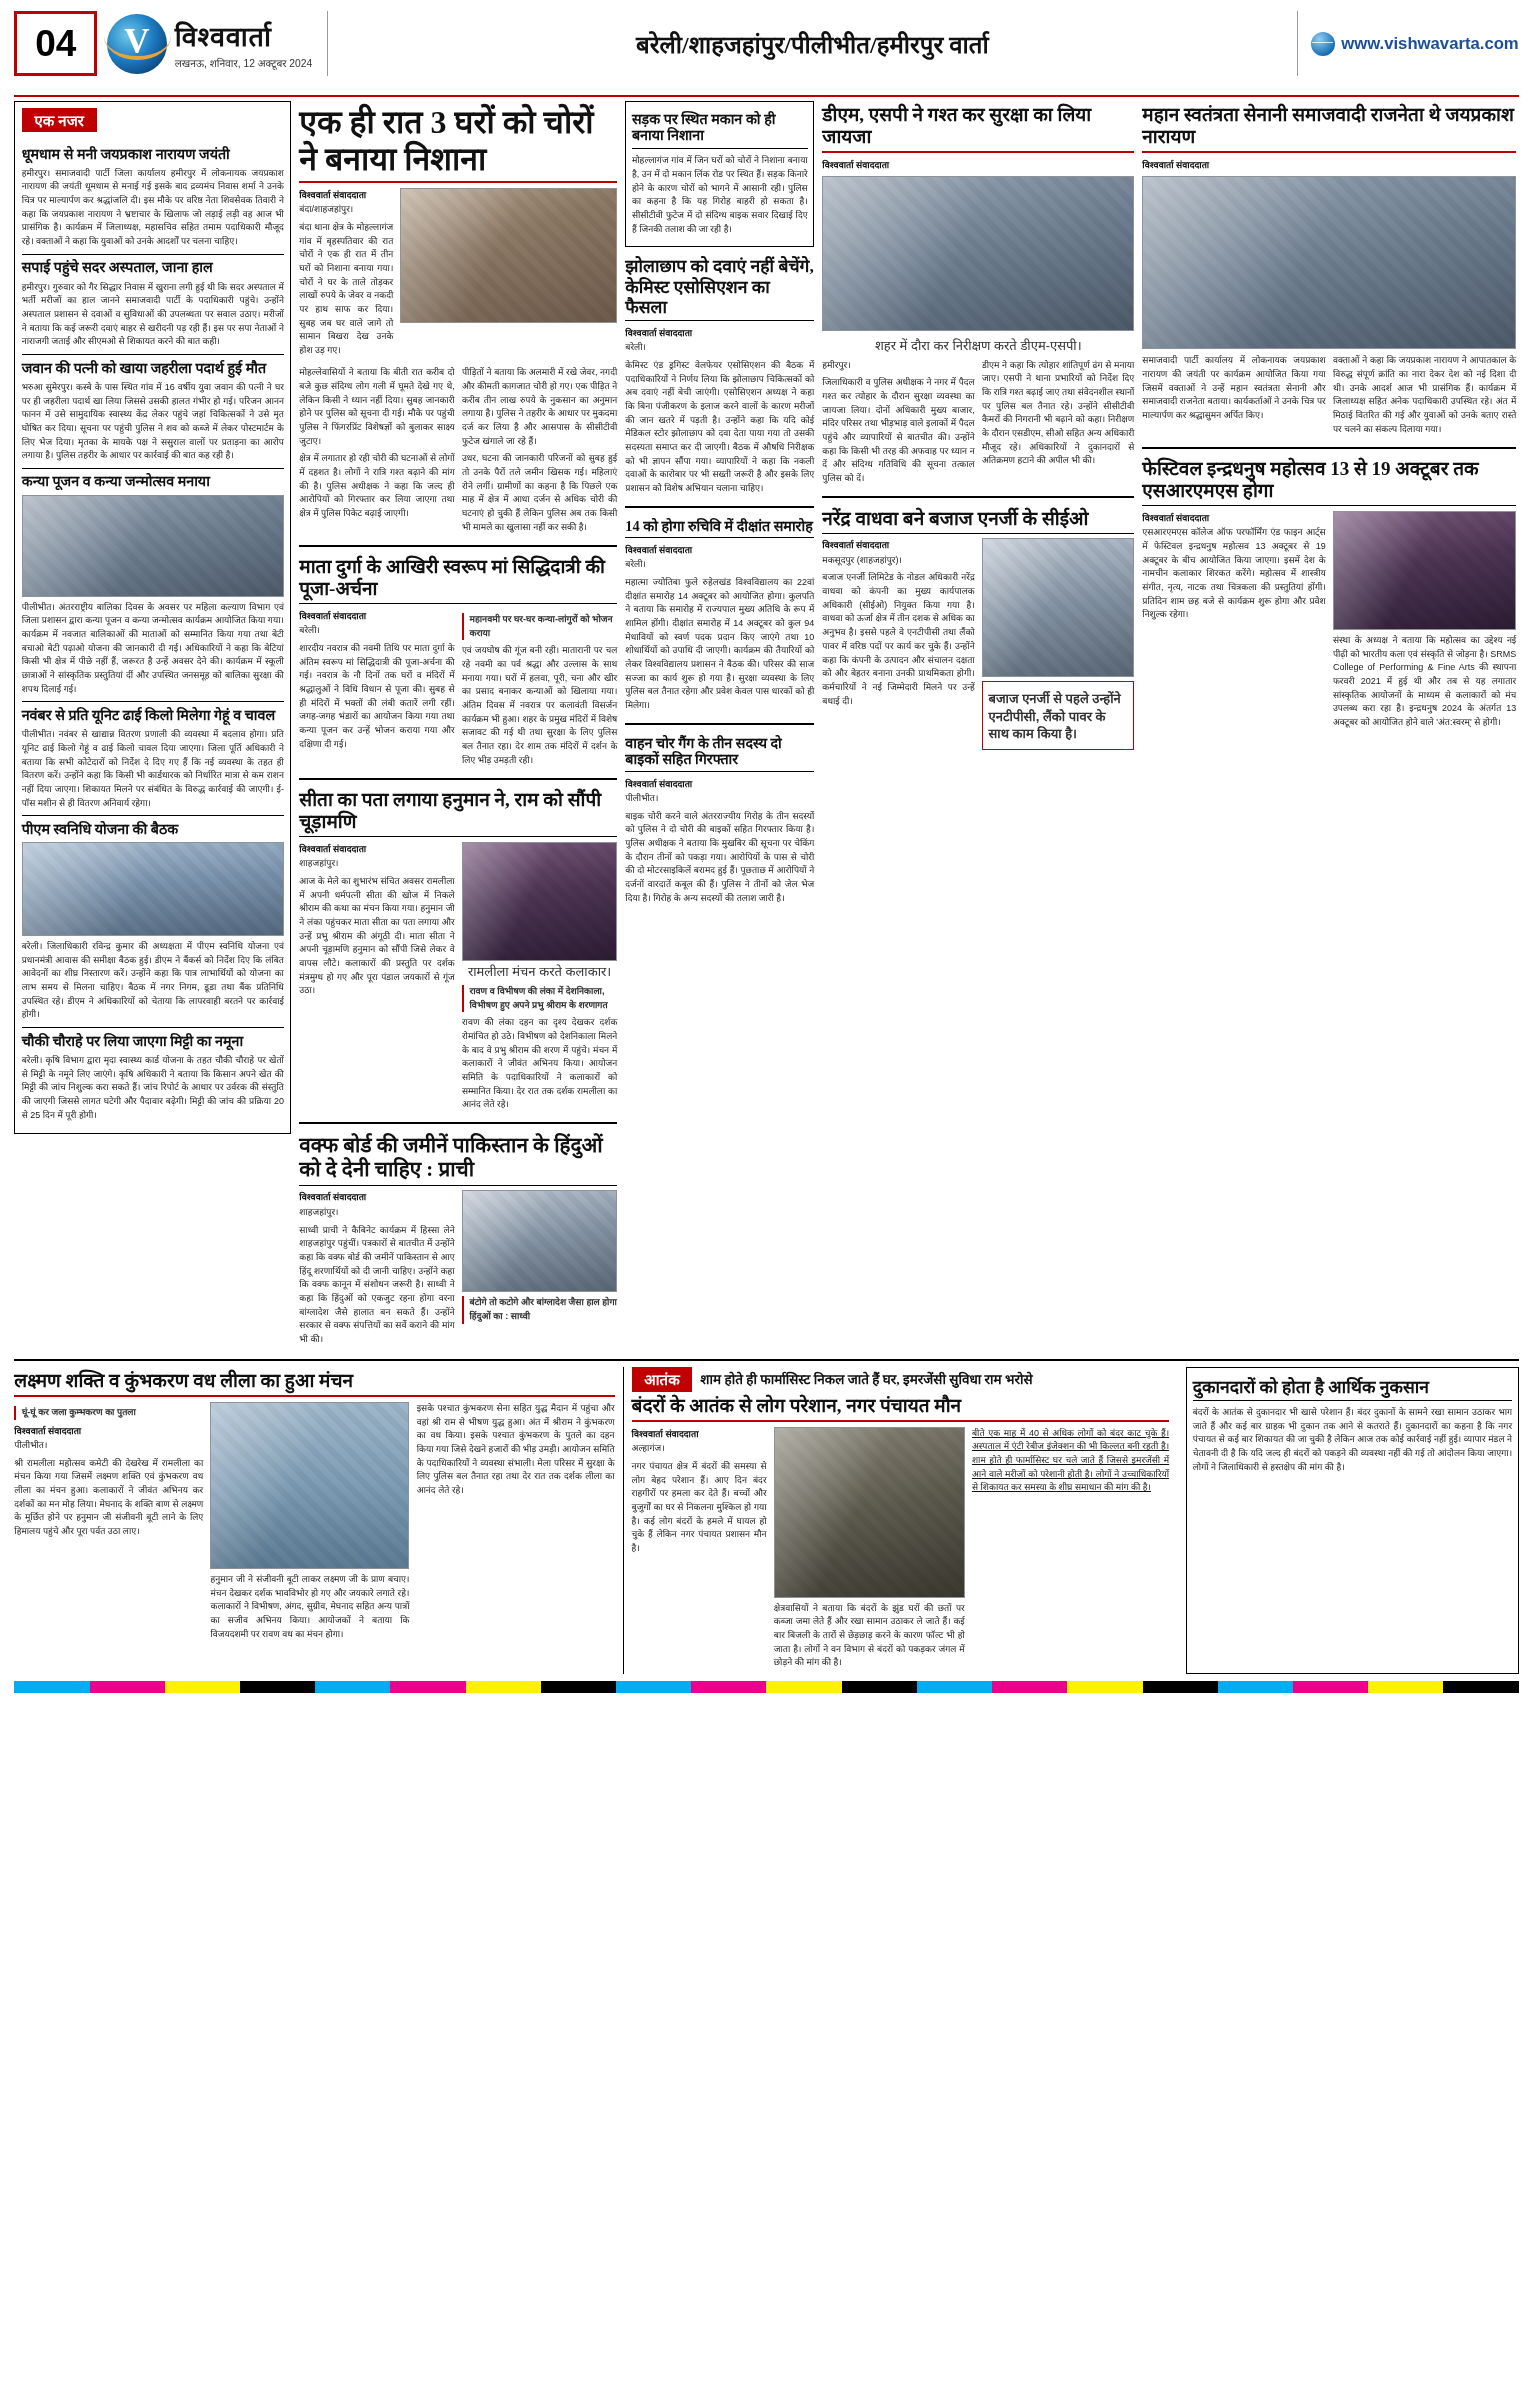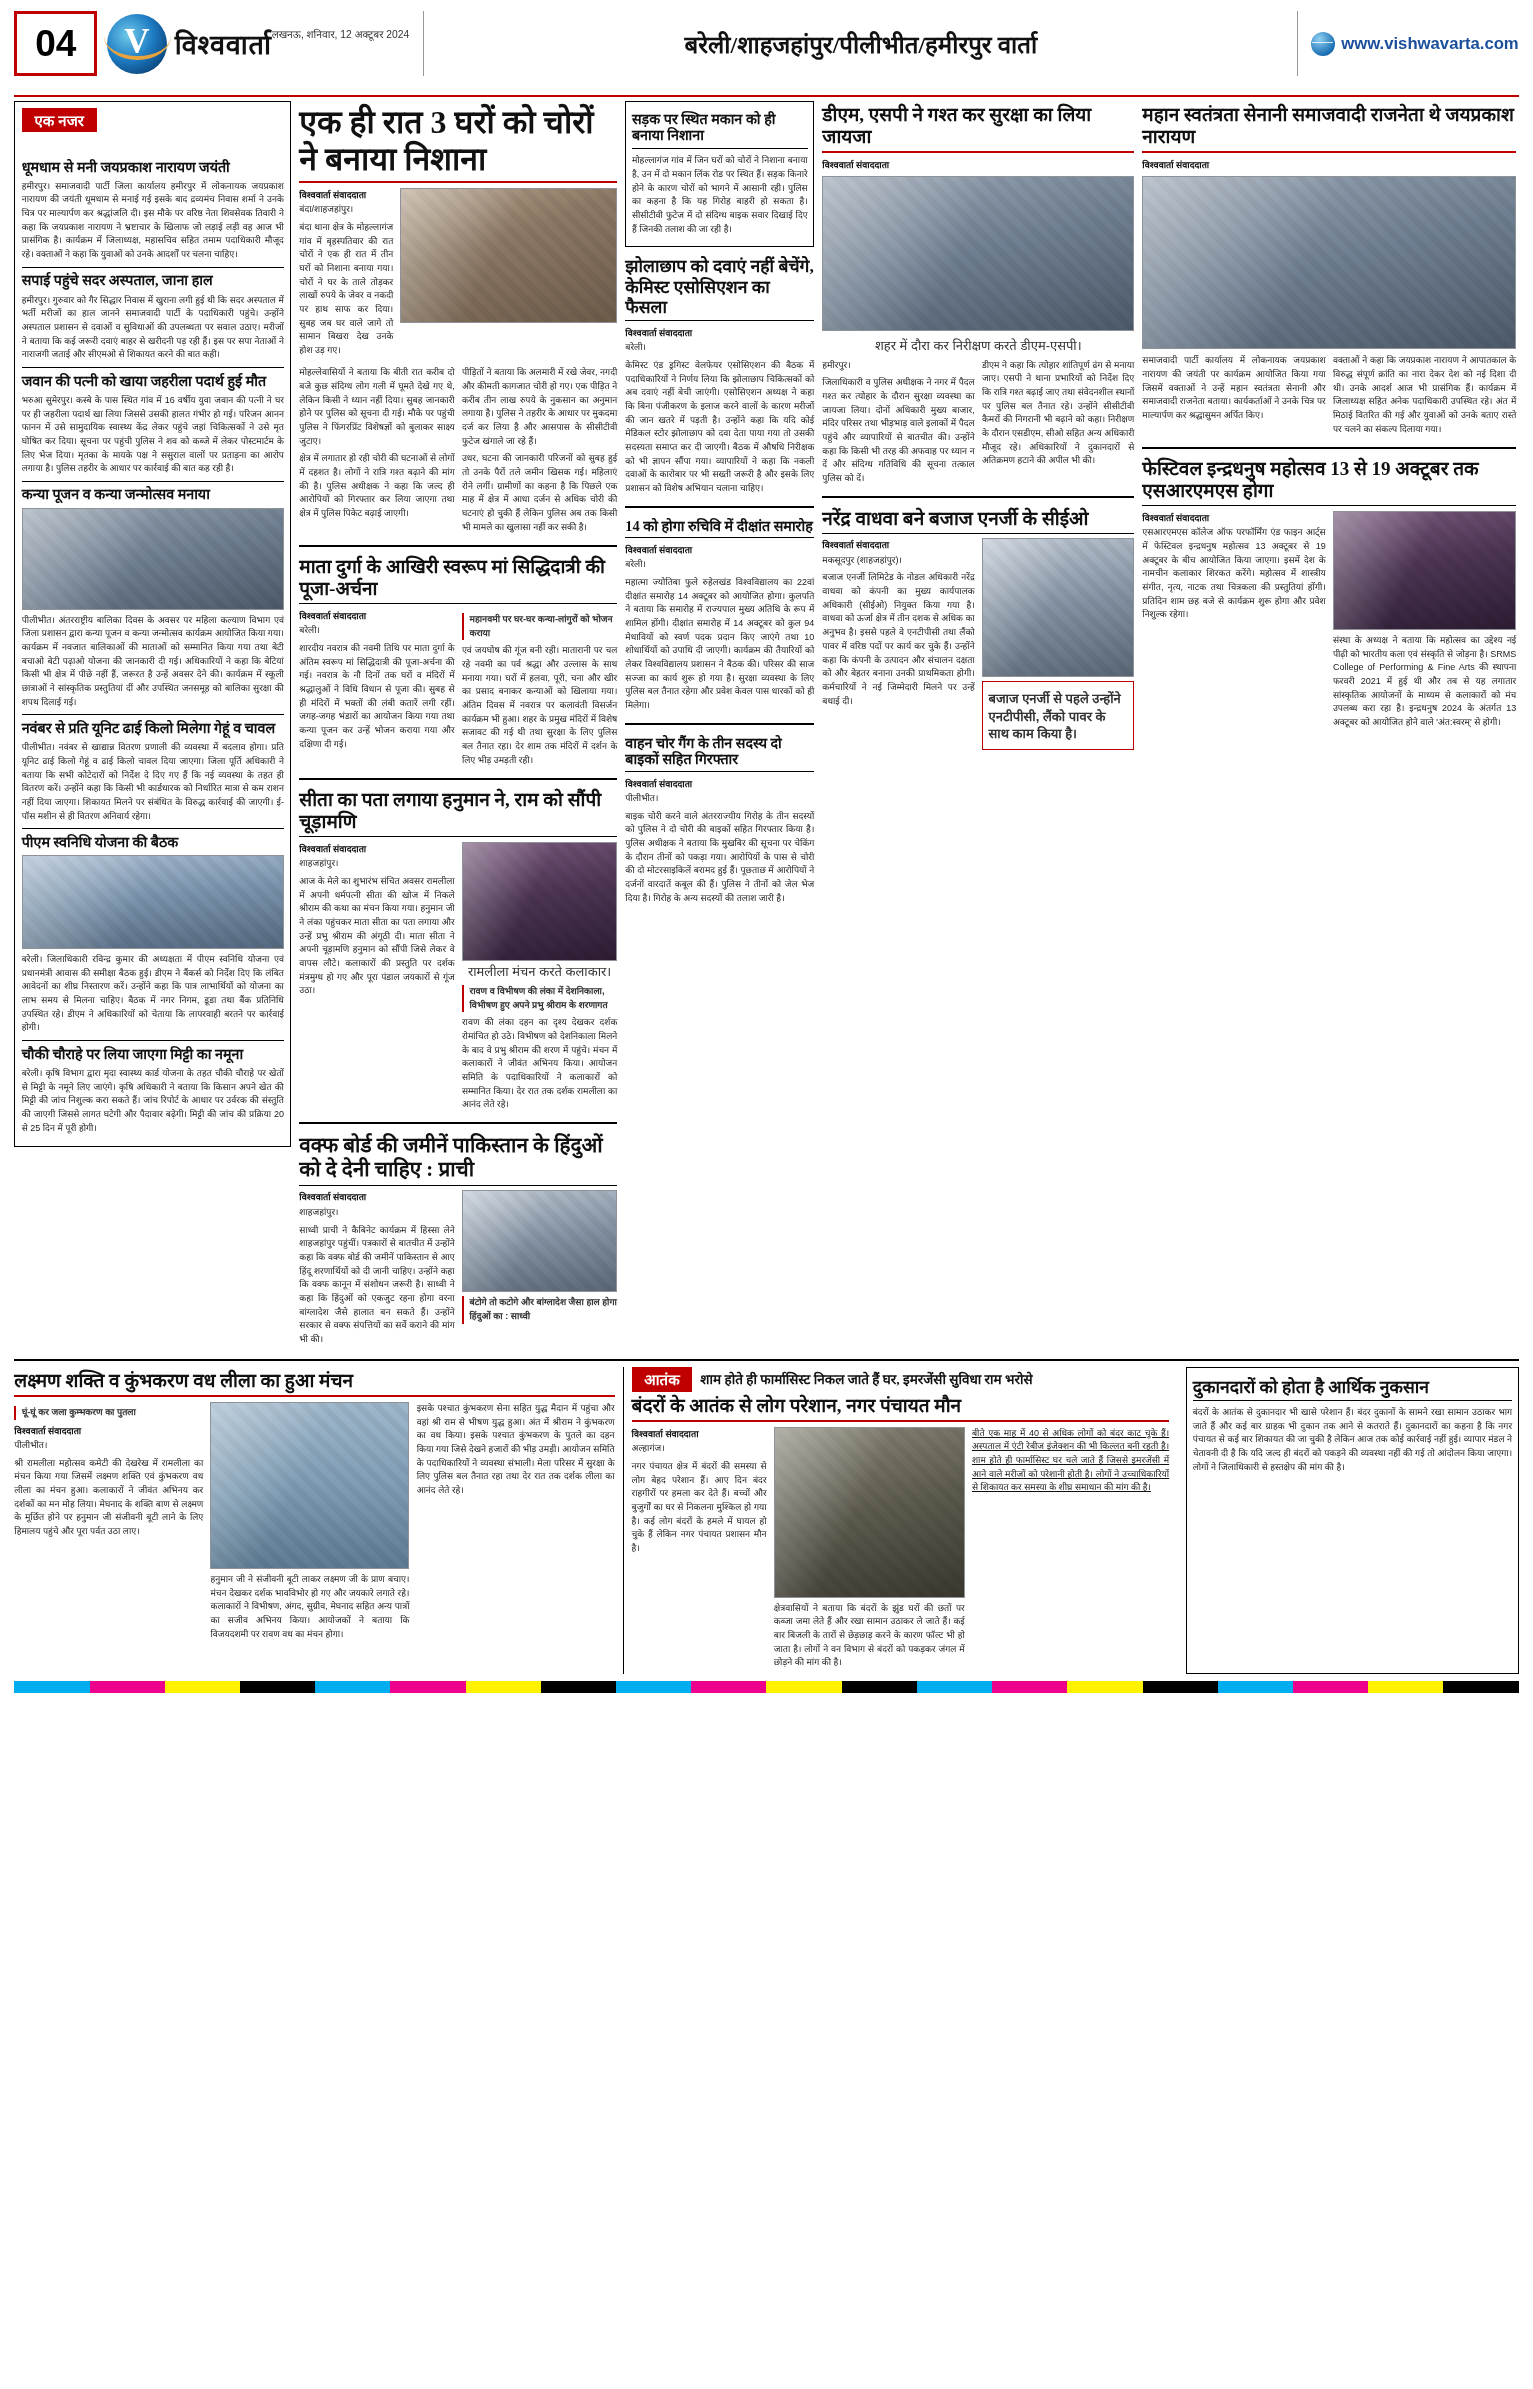--- a/index.html
+++ b/index.html
@@ -41,21 +41,21 @@
     background:radial-gradient(circle at 35% 35%,#6fc9e8 0%,#1f7dc4 45%,#0d4d86 75%,#083a66 100%);
   }
   .logo-mark .vee{
     position:absolute;left:50%;top:50%;transform:translate(-50%,-54%);
     font-size:35px;font-weight:bold;color:#fff;font-family:"Liberation Serif",serif;
   }
   .logo-mark .swoosh{
     position:absolute;left:-3.2px;top:22px;width:67px;height:24px;
     border-bottom:4.8px solid #e8a33d;border-radius:0 0 50% 50%/0 0 100% 100%;
   }
-  .logo-text{display:flex;flex-direction:row;justify-content:flex-end;}
+  .logo-text{display:flex;flex-direction:column;justify-content:flex-end;}
   .brand-hi{font-size:27px;font-weight:bold;letter-spacing:0.8px;font-family:"Liberation Serif",serif;}
   .brand-sub{font-size:10.3px;color:#333;margin-top:2.4px;}
   .edition{
     flex:1;display:flex;align-items:center;justify-content:center;
     font-size:24px;font-weight:bold;font-family:"Liberation Serif",serif;
     border-right:1.6px solid #999;padding:0 11px;text-align:center;
   }
   .website{
     display:flex;align-items:center;gap:6.4px;padding-left:12.7px;
     font-size:16.7px;font-weight:bold;color:#1b4f9c;
@@ -77,21 +77,21 @@
   .c2{width:318px;}
   .c3{width:189px;}
   .c4{width:312px;}
   .c5{width:374px;}
 
   hr.rule{border:none;border-top:0.8px solid #000;margin:4.8px 0;}
   .hr-thick{border:none;border-top:2.4px double #000;margin:6.4px 0;}
 
   .badge{
     background:#c00000;color:#fff;font-weight:bold;font-size:15px;
-    display:inline-block;padding:2.4px 12.7px;margin-bottom:23px;
+    display:inline-block;padding:2.4px 12.7px;margin-bottom:10px;
   }
   h2.head{
     font-family:"Liberation Serif",serif;font-weight:bold;line-height:1.15;
     margin:3.2px 0 4.8px 0;
   }
   .h-xl{font-size:32px;}
   .h-lg{font-size:19px;}
   .h-md{font-size:20.7px;}
   .h-sm{font-size:17.5px;}
   .h-xs{font-size:14.3px;}

